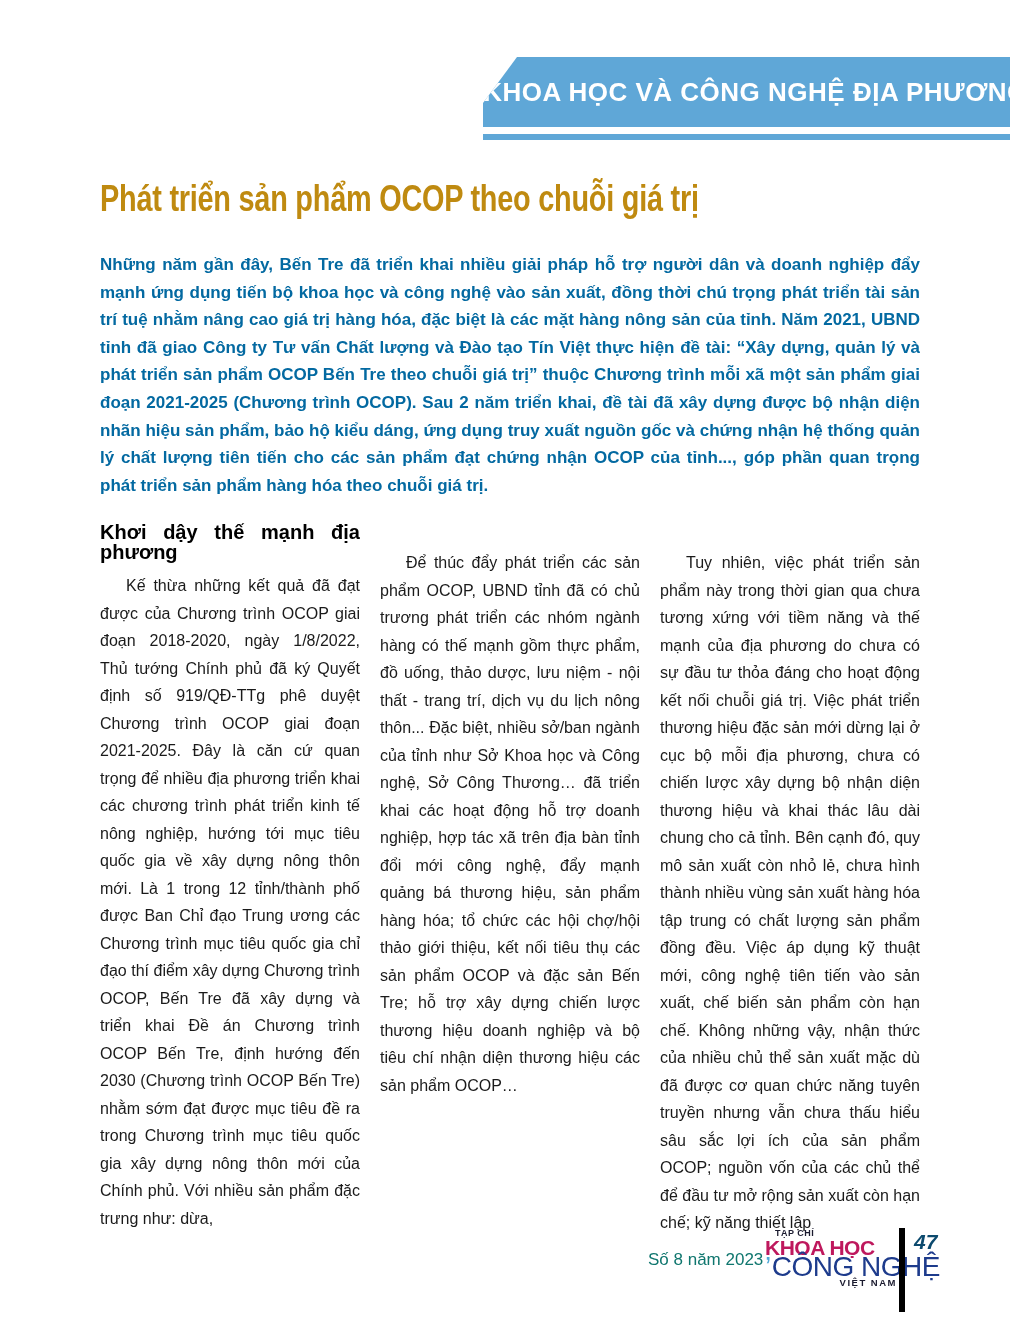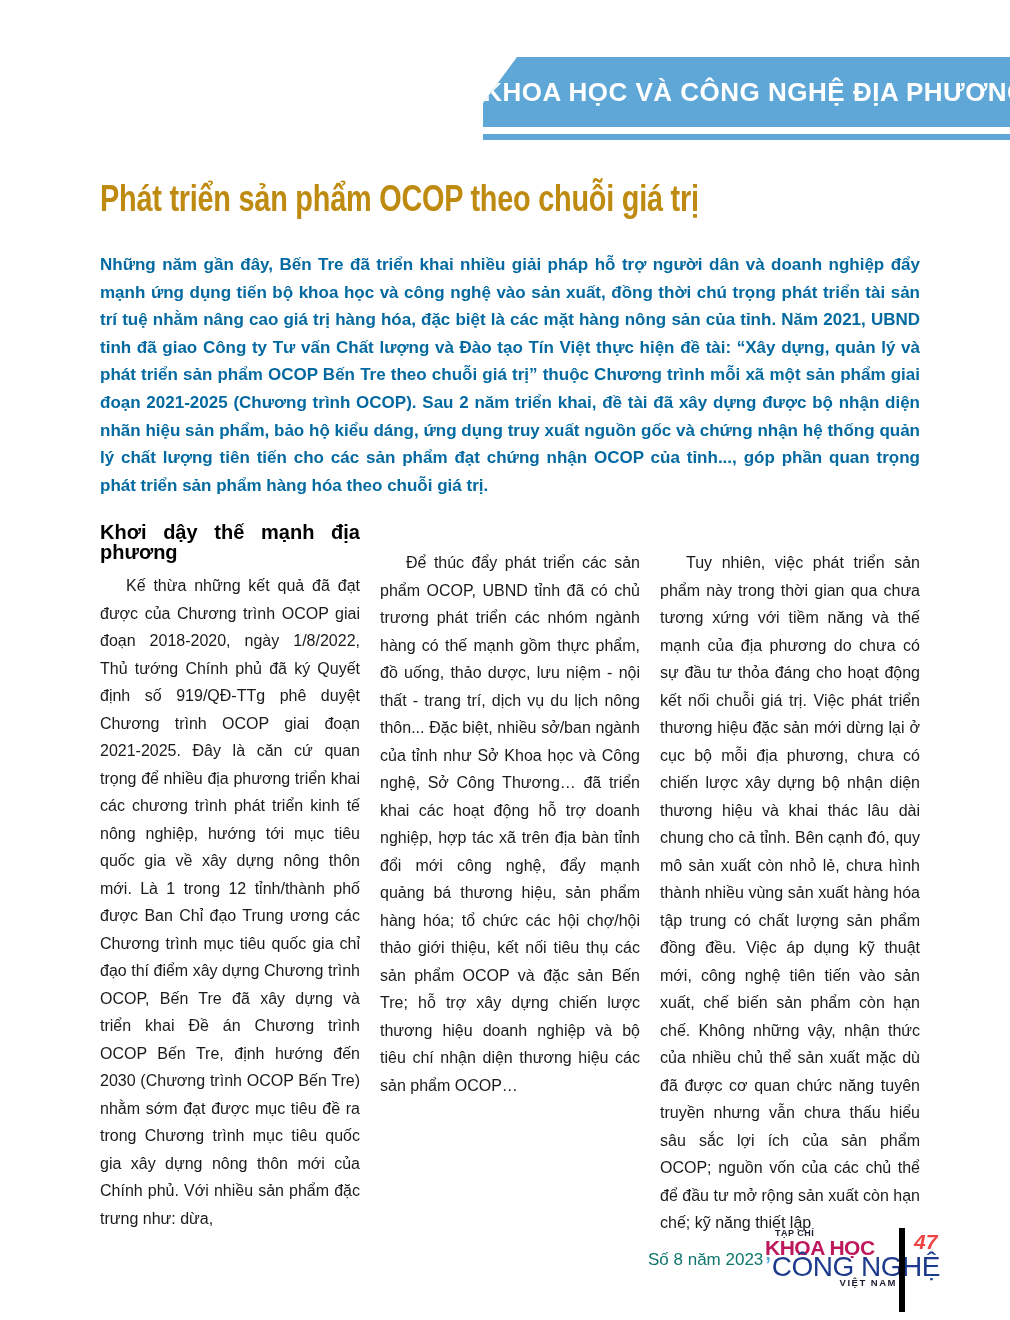--- a/index.html
+++ b/index.html
@@ -69,21 +69,21 @@
   .logo-top  { font-size:9px; font-weight:bold; color:#1a1a2e; margin-left:10px; letter-spacing:.5px; line-height:10px; }
   .logo-l1   { font-size:21px; font-weight:bold; color:#be185d; letter-spacing:-.5px; line-height:19px; font-stretch:condensed; white-space:nowrap; }
   .logo-l2   { font-size:28px; font-weight:normal; color:#1d3b8c; letter-spacing:-.5px; line-height:20px; font-stretch:condensed; white-space:nowrap; }
   .logo-quote{ color:#4fa8d8; margin-right:1px; }
   .logo-l3   { font-size:9.5px; font-weight:bold; color:#1a1a2e; text-align:right; letter-spacing:1.5px; line-height:11px; }
   .footer-divider {
     position:absolute; left:899px; top:1228px; width:6px; height:84px; background:#000;
   }
   .page-number {
     position:absolute; left:914px; top:1230px;
-    font-size:21px; font-weight:bold; font-style:italic; color:#ef4444;
+    font-size:21px; font-weight:bold; font-style:italic; color:#0c4a6e;
   }
 </style>
 </head>
 <body>
 
 <div class="page">
 
   <div class="banner">
     <span class="banner-label">KHOA HỌC VÀ CÔNG NGHỆ ĐỊA PHƯƠNG</span>
   </div>

